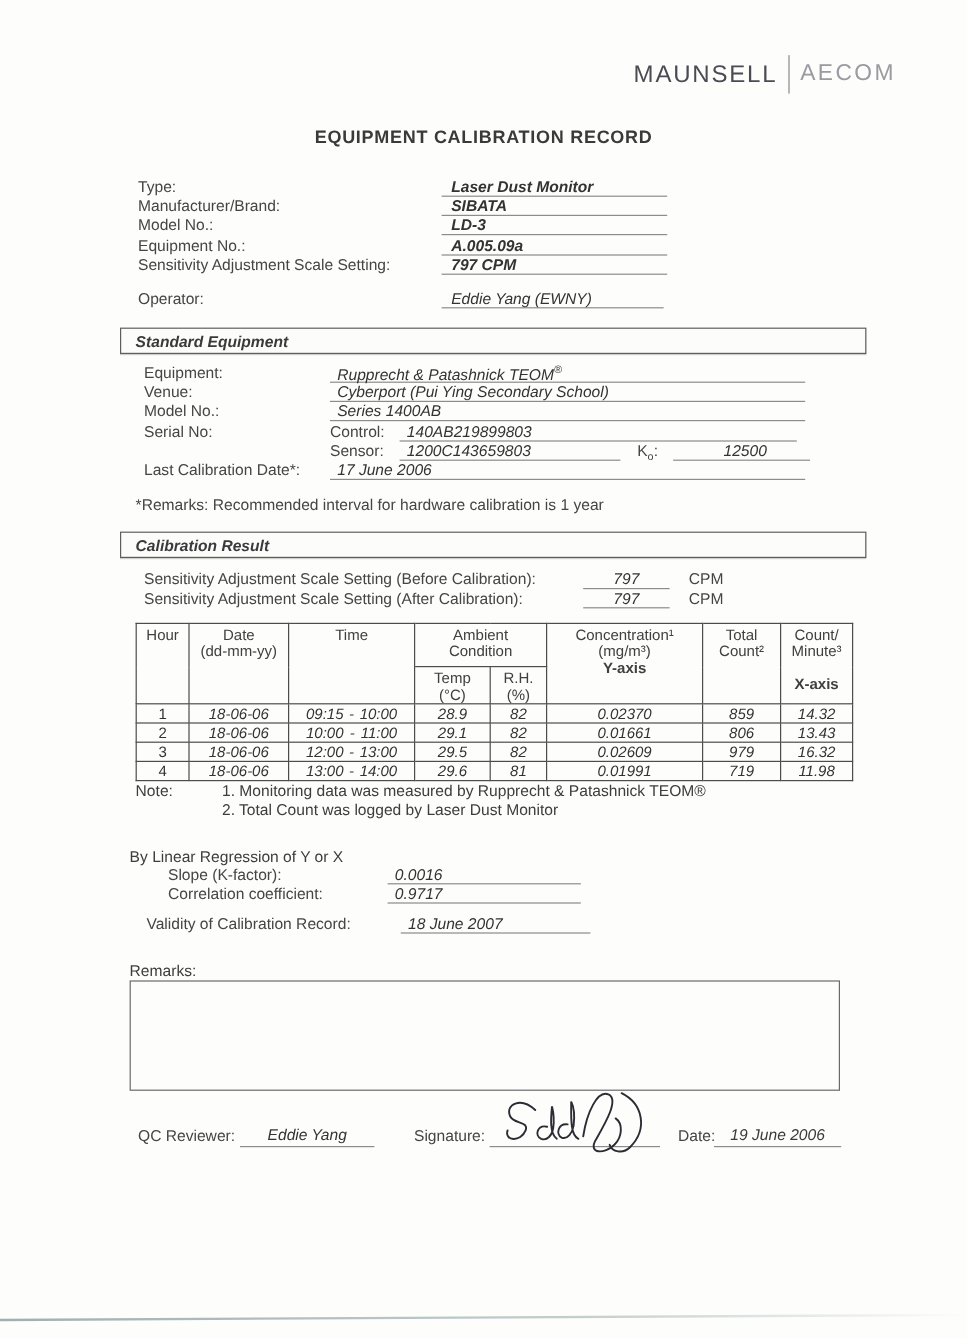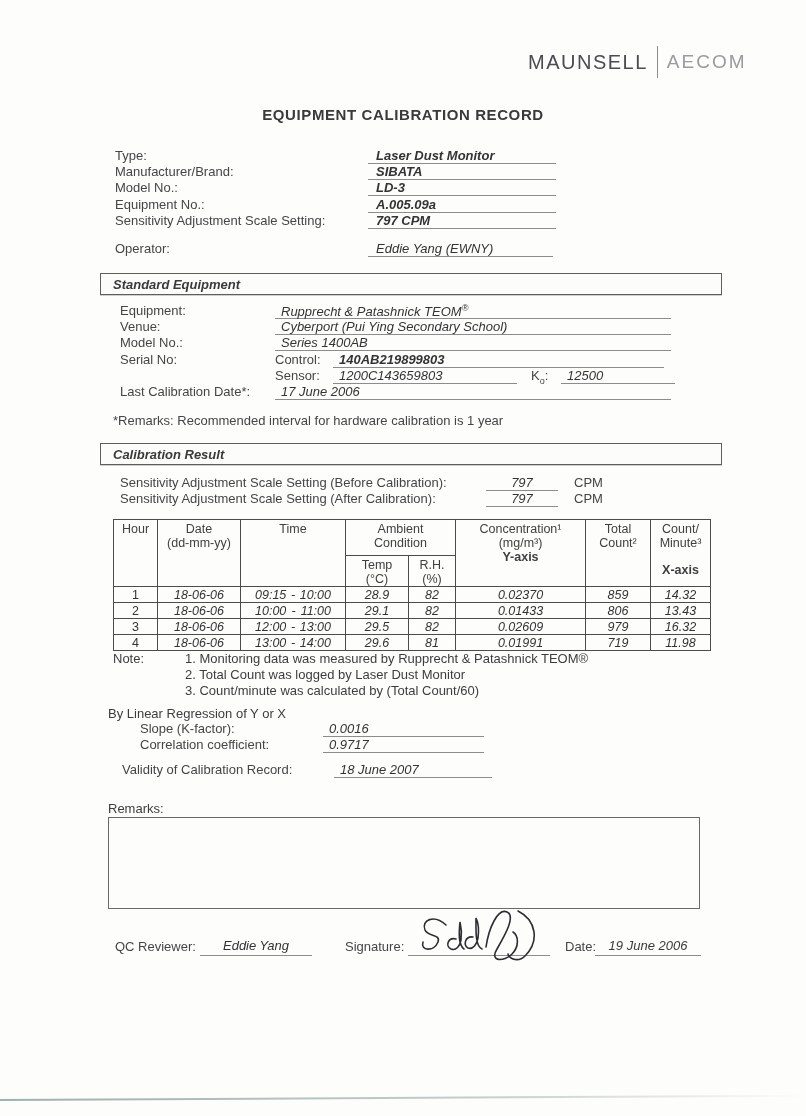--- a/index.html
+++ b/index.html
@@ -44,21 +44,21 @@
 
   
   .std-block { top:303px; left:120px; }
   .srow { display:flex; height:16.2px; align-items:flex-start; }
   .srow .slabel { width:155px; flex:none; }
   .srow .sval-long { width:390px; flex:none; padding-left:6px; height:15px; }
   .sub-lbl { width:58px; flex:none; }
   .sval-ctl { width:325px; flex:none; padding-left:6px; height:15px; }
   .sval-sen { width:178px; flex:none; padding-left:6px; height:15px; }
   .ko-lbl { width:30px; flex:none; margin-left:14px; }
-  .sval-ko { width:108px; flex:none; padding-left:6px; height:15px; }
+  .sval-ko { width:108px; flex:none; padding-left:6px; height:15px;text-align:center; }
 
   .remarks-note { top:413px; left:113px; font-size:13px; color:#454545; }
 
   
   .cal-block { top:475px; left:120px; }
   .crow { display:flex; height:16px; align-items:flex-start; }
   .crow .clabel { width:366px; flex:none; }
   .crow .cvalue { width:72px; flex:none; text-align:center; height:15px; }
   .crow .cunit { margin-left:16px; }
 
@@ -161,21 +161,21 @@
       <span class="slabel lbl">Venue:</span>
       <span class="sval-long val uline" style="font-weight:normal;">Cyberport (Pui Ying Secondary School)</span>
     </div>
     <div class="srow">
       <span class="slabel lbl">Model No.:</span>
       <span class="sval-long val uline" style="font-weight:normal;">Series 1400AB</span>
     </div>
     <div class="srow">
       <span class="slabel lbl">Serial No:</span>
       <span class="sub-lbl lbl">Control:</span>
-      <span class="sval-ctl val uline" style="font-weight:bold;">140AB219899803</span>
+      <span class="sval-ctl val uline" style="font-weight:normal;">140AB219899803</span>
     </div>
     <div class="srow">
       <span class="slabel"></span>
       <span class="sub-lbl lbl">Sensor:</span>
       <span class="sval-sen val uline" style="font-weight:normal;font-style:italic;">1200C143659803</span>
       <span class="ko-lbl lbl"><span>K</span><sub style="font-size:9px;">o</sub><span>:</span></span>
       <span class="sval-ko val uline" style="font-weight:normal;">12500</span>
     </div>
     <div class="srow">
       <span class="slabel lbl">Last Calibration Date*:</span>
@@ -272,21 +272,21 @@
         <td>18-06-06</td>
         <td>
               <span class="time-cell">
                 <span>10:00</span>
                 <span>-</span>
                 <span>11:00</span>
               </span>
             </td>
         <td>29.1</td>
         <td>82</td>
-        <td>0.01433</td>
+        <td>0.01661</td>
         <td>806</td>
         <td>13.43</td>
       </tr>
       <tr>
         <td class="hour-cell">3</td>
         <td>18-06-06</td>
         <td>
               <span class="time-cell">
                 <span>12:00</span>
                 <span>-</span>
@@ -317,21 +317,20 @@
       </tr>
     </tbody>
       </table>
   </div>
 
   <div class="abs note-block">
     <span class="note-label">Note:</span>
     <span class="note-items">
       <div>1. Monitoring data was measured by Rupprecht &amp; Patashnick TEOM®</div>
       <div>2. Total Count was logged by Laser Dust Monitor</div>
-      <div>3. Count/minute was calculated by (Total Count/60)</div>
     </span>
   </div>
 
   <div class="abs reg-heading">By Linear Regression of Y or X</div>
   <div class="abs reg-block">
     <div class="rrow">
       <span class="rlabel lbl">Slope (K-factor):</span>
       <span class="rvalue val uline" style="font-weight:normal;">0.0016</span>
     </div>
     <div class="rrow">

